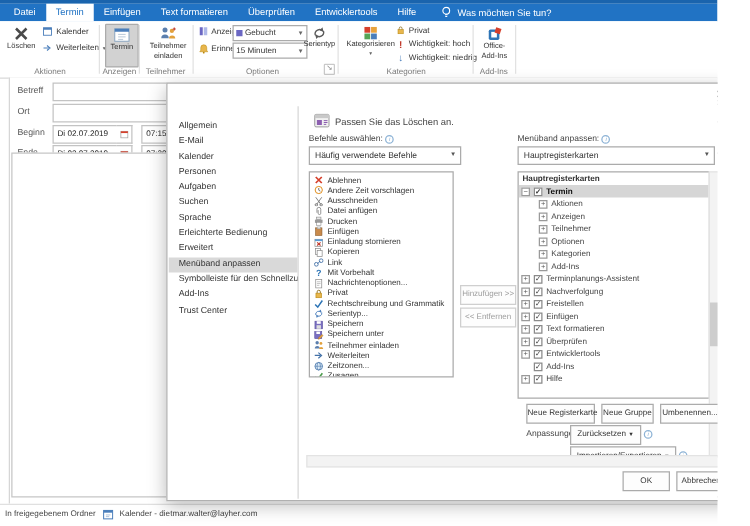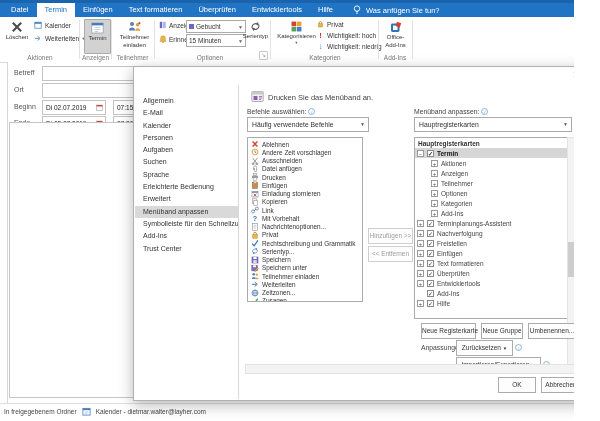--- a/index.html
+++ b/index.html
@@ -97,21 +97,21 @@
         <span class="tab">Text formatieren</span>
         <span class="tab">Überprüfen</span>
         <span class="tab">Entwicklertools</span>
         <span class="tab">Hilfe</span>
       </span>
     <span class="tellme">
       <svg width="8" height="10" viewBox="0 0 8 10">
         <circle cx="4" cy="3.6" r="2.7" fill="none" stroke="#fff" stroke-width="0.9"></circle>
         <path d="M3 6.8 h2 M3.2 8.2 h1.6" stroke="#fff" stroke-width="0.9" fill="none"></path>
       </svg>
-      <span>Was anfügen Sie tun?</span>
+      <span>Was möchten Sie tun?</span>
     </span>
   </div>
 
   <div class="abs ribbon">
 
     <div class="bigbtn" style="left:4px;top:2px;width:26px;height:32px;">
       <svg width="12" height="12" viewBox="0 0 10 10">
         <path d="M1.5 1.5 L8.5 8.5 M8.5 1.5 L1.5 8.5" stroke="#4a4a4a" stroke-width="1.7"></path>
       </svg>
       <span class="blab">Löschen</span>
@@ -288,21 +288,21 @@
         <div class="nav-item">Trust Center</div>
       </div>
 
     <div class="dlg-content">
       <svg class="hdr-ic" width="13" height="13" viewBox="0 0 13 13">
         <rect x="0.8" y="1.5" width="11.4" height="10" rx="1" fill="#f2f2f2" stroke="#9a9a9a" stroke-width="0.8"></rect>
         <rect x="0.8" y="1.5" width="11.4" height="3" fill="#c9c9c9"></rect>
         <rect x="2.5" y="6" width="4" height="4" fill="#8c5fb0"></rect>
         <path d="M8 6.5 h3 M8 8 h3 M8 9.5 h2" stroke="#8c5fb0" stroke-width="0.8"></path>
       </svg>
-      <span class="hdr-tx">Drucken Sie das Menüband an.</span>
+      <span class="hdr-tx">Passen Sie das Löschen an.</span>
 
       <span class="slabel" style="left:7px;top:23px;">
         <span>Befehle auswählen:</span>
         <span class="info">i</span>
       </span>
       <div class="ddl" style="left:7px;top:32px;width:116px;">
         <span>Häufig verwendete Befehle</span>
         <span class="caret">▼</span>
       </div>
 

